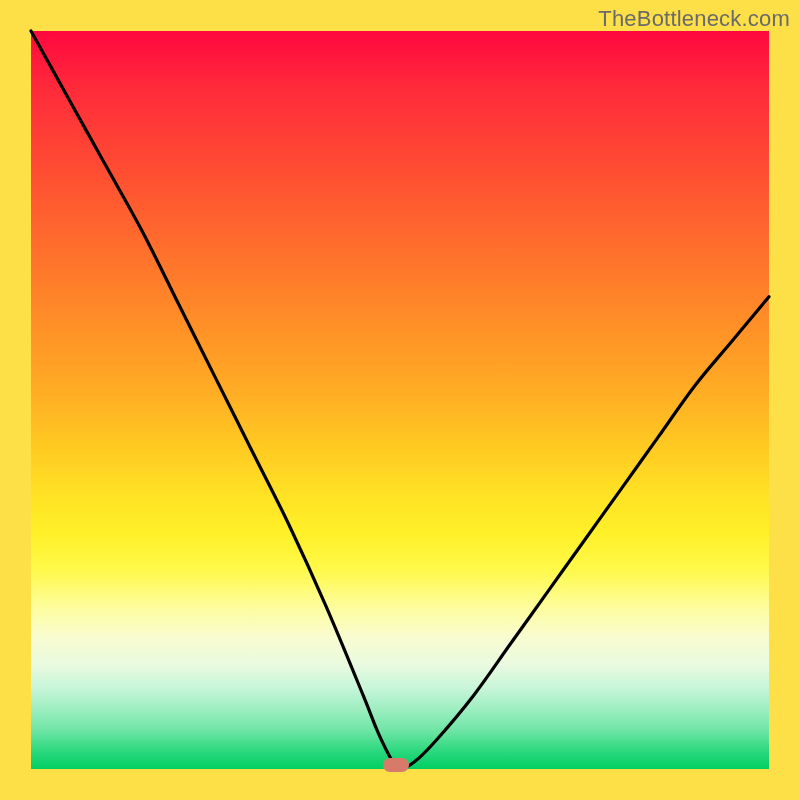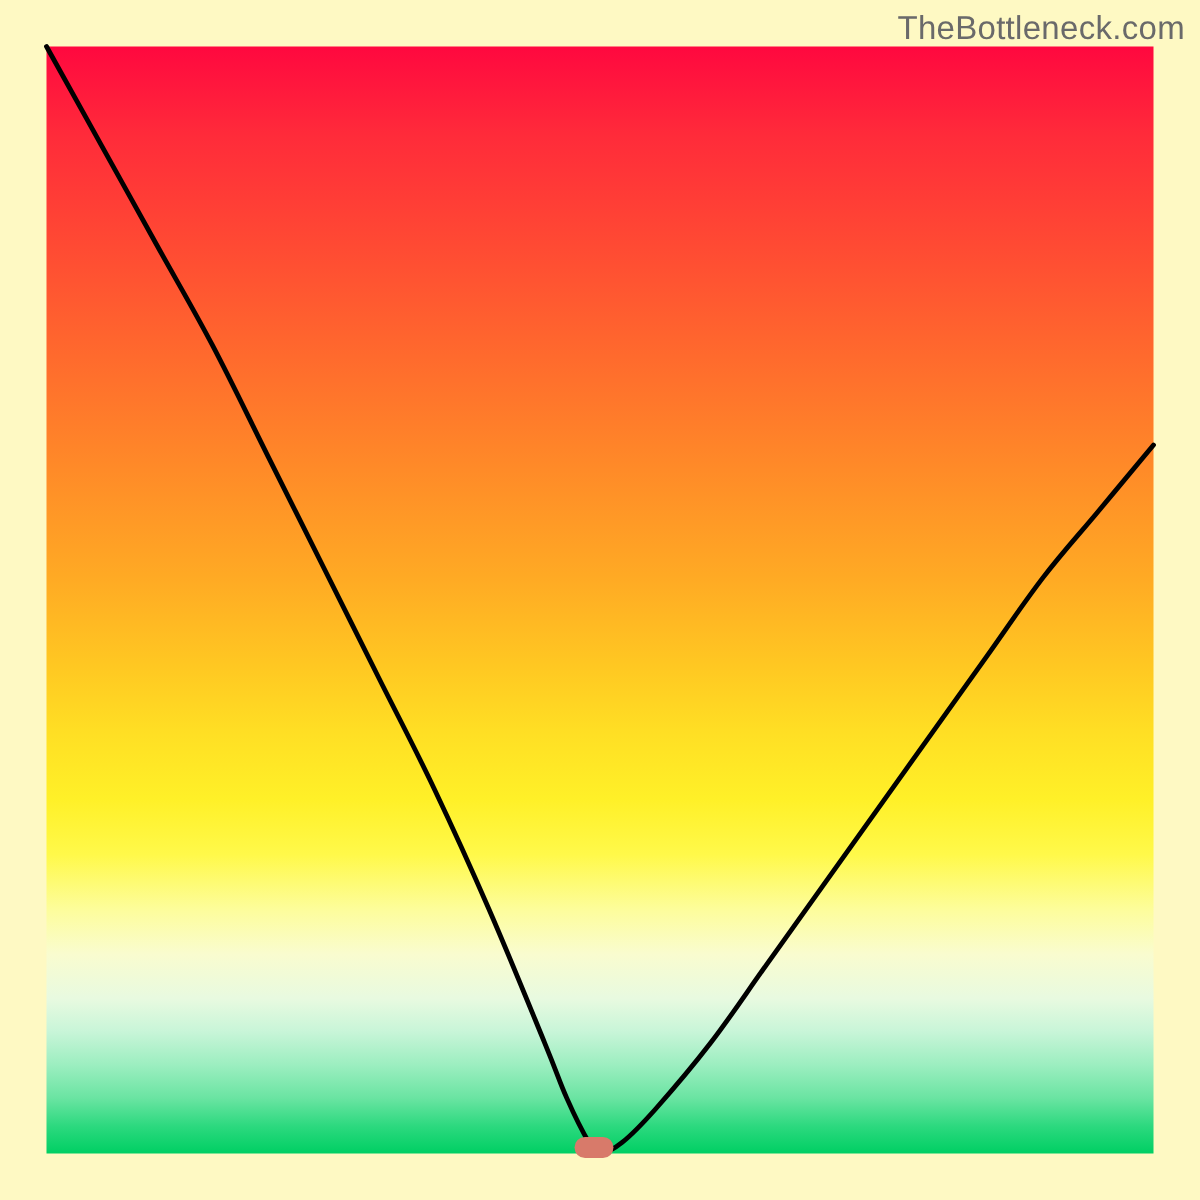--- a/index.html
+++ b/index.html
@@ -8,21 +8,21 @@
     width: 800px;
     height: 800px;
     background: #000;
     overflow: hidden;
     font-family: Arial, Helvetica, sans-serif;
   }
   .frame {
     position: relative;
     width: 800px;
     height: 800px;
-    background: #fef9c3;
+    background: #fde047;
   }
   .plot-area {
     position: absolute;
     left: 31px;
     top: 31px;
     width: 738px;
     height: 738px;
     
     background: linear-gradient(
       to bottom,

